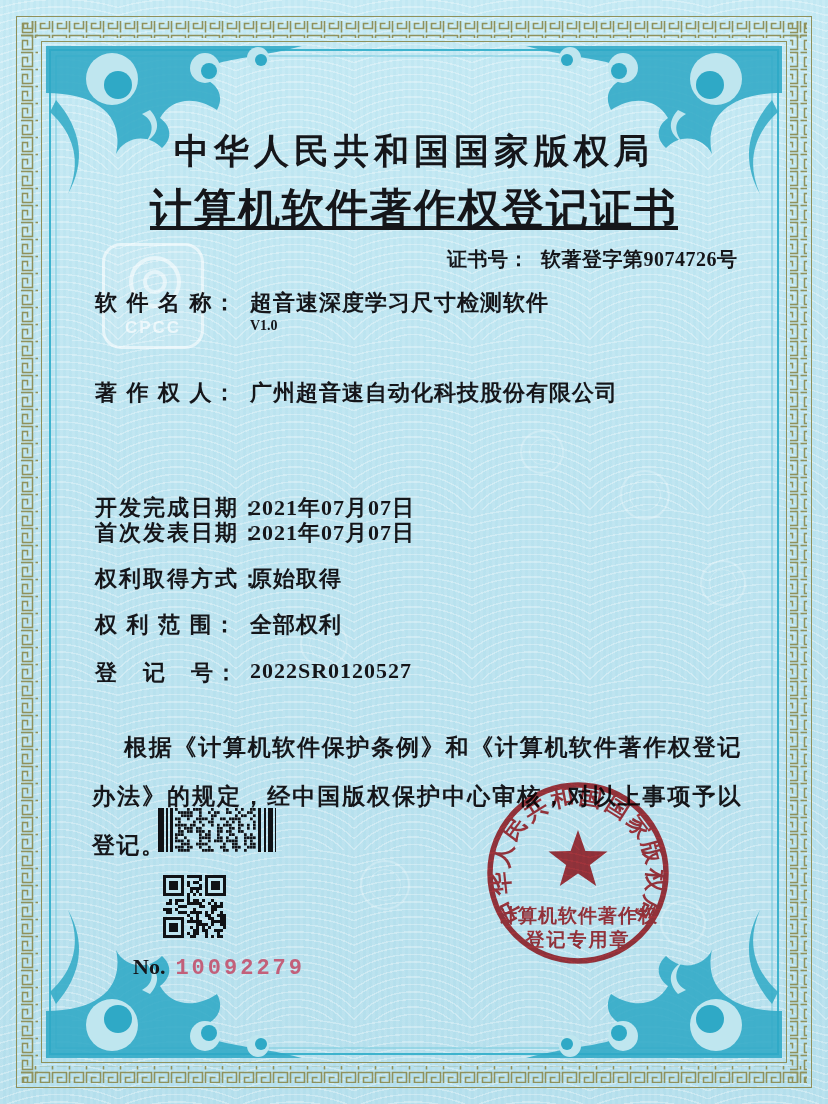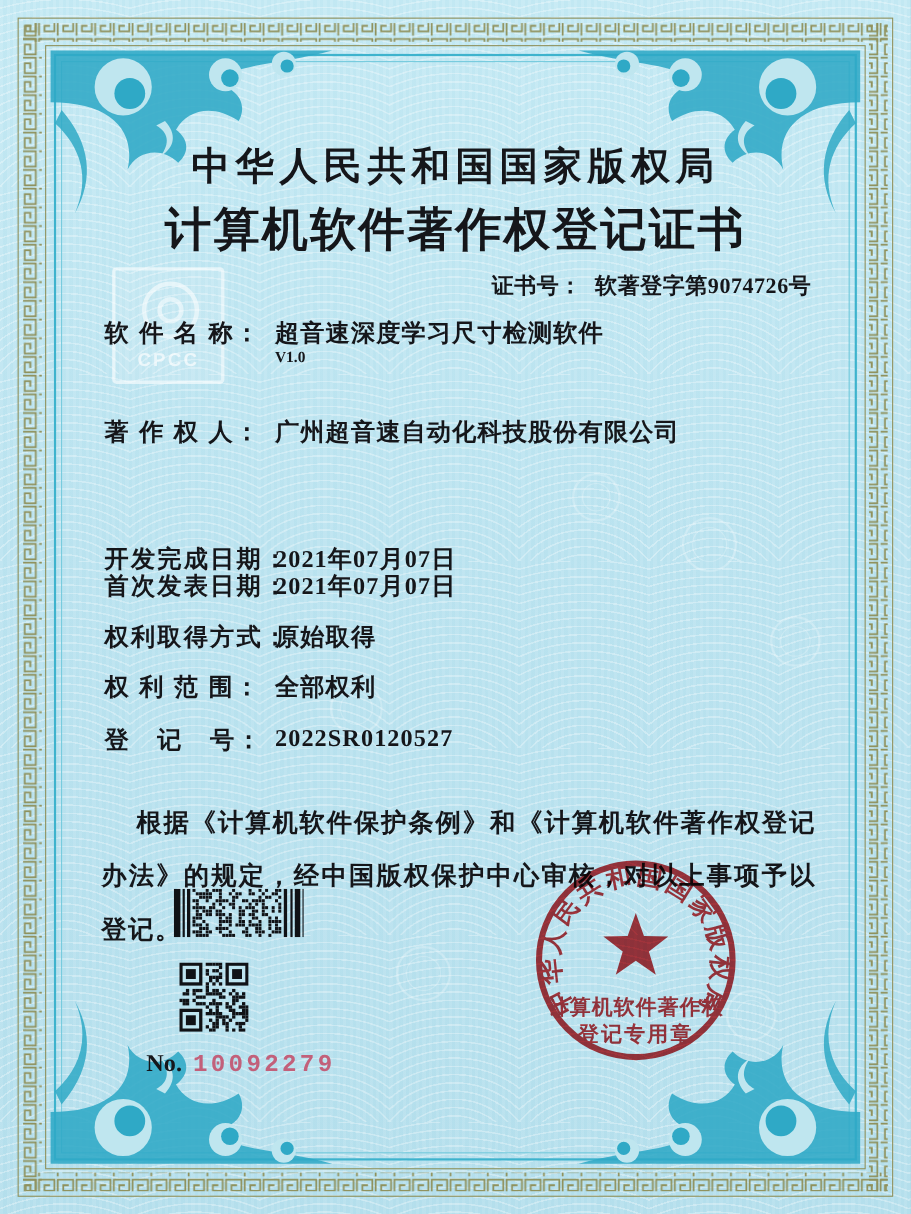--- a/index.html
+++ b/index.html
@@ -16,32 +16,32 @@
     background-size:118px 170px, auto, auto;
     font-family:"Liberation Serif","DejaVu Serif",serif;
     color:#15161a;
   }
   .layer{position:absolute;left:0;top:0;}
   
   .wm-ring{position:absolute;border:2px solid rgba(255,255,255,.45);border-radius:50%;opacity:.55;}
   .wm-ring::after{content:"";position:absolute;inset:7px;border:1.5px solid rgba(255,255,255,.4);border-radius:50%;}
   
   .cpcc{position:absolute;left:102px;top:243px;width:96px;height:100px;
-    border:3px solid rgba(255,255,255,.55);border-radius:4px;
+    border:3px solid rgba(255,255,255,.55);border-radius:19px;
     background:rgba(255,255,255,.10);z-index:1;}
   .cpcc .ring{position:absolute;left:24px;top:10px;width:44px;height:44px;border:4px solid rgba(255,255,255,.55);border-radius:50%;}
   .cpcc .ring::after{content:"";position:absolute;left:10px;top:10px;width:16px;height:16px;border:4px solid rgba(255,255,255,.5);border-radius:50%;}
   .cpcc .wmtext{position:absolute;left:0;right:0;bottom:8px;text-align:center;
     font-family:"Liberation Sans",sans-serif;font-weight:bold;font-size:17px;
     color:rgba(255,255,255,.65);letter-spacing:2px;}
   
   .authority{position:absolute;left:0;width:828px;top:128px;margin:0;text-align:center;
     font-size:35px;font-weight:bold;letter-spacing:5px;z-index:2;}
   .cert-title{position:absolute;left:0;width:828px;top:181px;margin:0;text-align:center;
-    font-size:42px;font-weight:bold;letter-spacing:2px;z-index:2;}
+    font-size:42px;font-weight:bold;letter-spacing:2px;z-index:2;text-decoration:underline;}
   .cert-no{position:absolute;left:447px;top:246px;font-size:20px;font-weight:bold;letter-spacing:.5px;z-index:2;}
   .cert-no .gap{display:inline-block;width:12px;}
   
   .field{position:absolute;left:95px;font-size:22px;font-weight:bold;z-index:2;white-space:nowrap;}
   .flabel{letter-spacing:2px;}
   .fvalue{position:absolute;left:155px;letter-spacing:1px;}
   .fvalue2{position:absolute;left:250px;font-size:14px;font-weight:bold;z-index:2;}
   .statement{position:absolute;left:92px;top:700px;width:650px;z-index:2;
     font-size:23px;font-weight:bold;line-height:49px;text-align:justify;
     text-indent:32px;letter-spacing:1.5px;}

